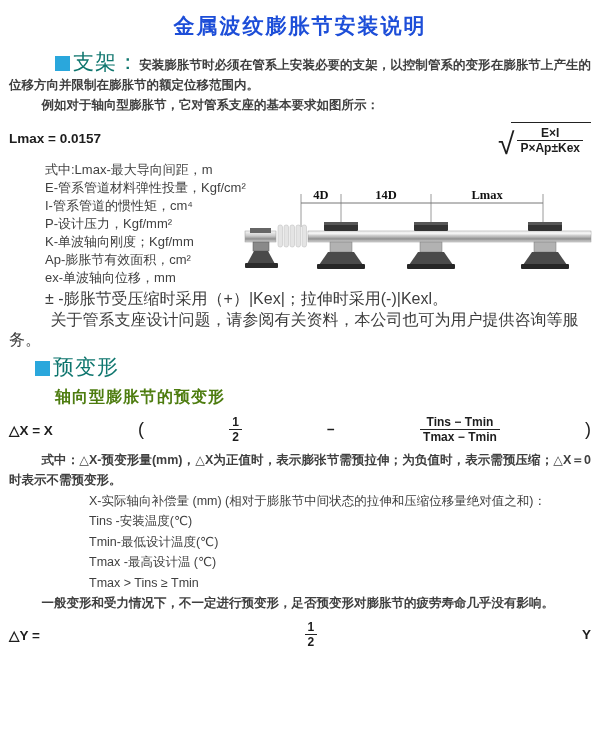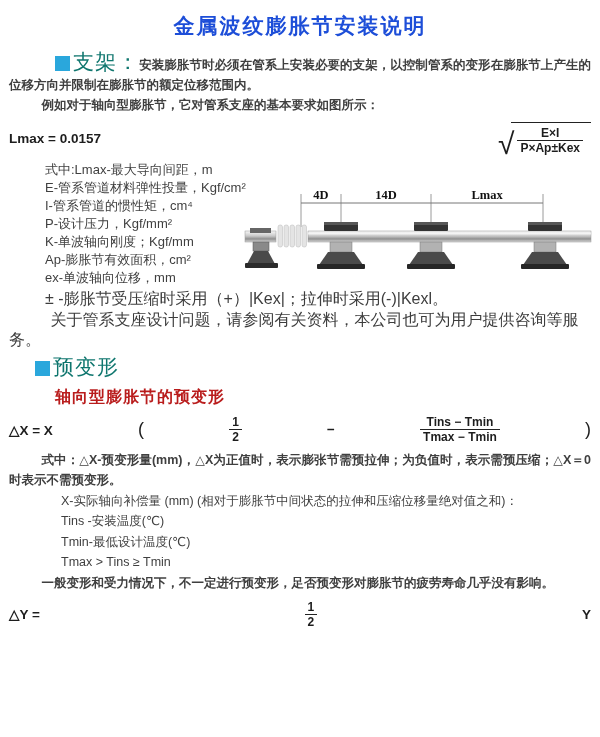--- a/index.html
+++ b/index.html
@@ -13,21 +13,21 @@
   .para{font-size:12.5px;line-height:20px;font-weight:600;color:#3f3f3f;
         text-align:justify;margin:0;}
   .para.ind{text-indent:2.6em;}
 
   .intro{text-indent:46px;}
   .sq{display:inline-block;width:15px;height:15px;background:#2aa7dc;
       margin-right:3px;vertical-align:-2px;}
   .sec-title{color:#0f766e;font-size:21px;font-weight:normal;letter-spacing:1px;}
   .sec-line{margin:6px 0 2px 26px;line-height:22px;}
 
-  .sub-head{color:#b91c1c;font-size:16px;font-weight:bold;letter-spacing:1px;
+  .sub-head{color:#4d7c0f;font-size:16px;font-weight:bold;letter-spacing:1px;
             margin:6px 0 2px 46px;line-height:22px;}
   .sub-head.lateral{margin-left:32px;font-size:16.5px;}
 
   
   .formula-row{display:flex;justify-content:space-between;align-items:center;gap:17px;
                font-family:Liberation Sans, sans-serif;
                font-weight:bold;color:#1d1d1d;font-size:13.5px;margin:7px 0 5px 0;}
   .frac{display:inline-flex;flex-direction:column;text-align:center;
         font-size:12px;line-height:1.2;}
   .frac .den{border-top:1.2px solid #222;}
@@ -44,21 +44,21 @@
         font-size:13px;line-height:18px;color:#3f3f3f;}
   .defs li{}
   .defs li:first-child{margin-left:0;}
   .pm-note{font-size:16px;line-height:18px;margin:1px 0 0 36px;}
   .consult{font-size:16px;line-height:20px;margin:2px 0 4px 0;text-indent:2.6em;}
 
   .diagram{position:absolute;left:234px;top:26px;}
   .dim-label{font-family:"Liberation Serif","DejaVu Serif",serif;
              font-weight:bold;font-size:12.5px;fill:#111;}
 
-  .tlist{list-style:none;margin:1px 0 0 52px;padding:0;
+  .tlist{list-style:none;margin:1px 0 0 80px;padding:0;
          font-size:12.5px;line-height:20.5px;color:#3f3f3f;}
 </style>
 </head>
 <body>
 
 <div class="page">
 
   <h1 class="doc-title">金属波纹膨胀节安装说明</h1>
 
   <p class="para intro"><span class="sq"></span><span class="sec-title">支架：</span><span>安装膨胀节时必须在管系上安装必要的支架，以控制管系的变形在膨胀节上产生的位移方向并限制在膨胀节的额定位移范围内。</span></p>
@@ -176,20 +176,21 @@
     </span>
     <span class="paren">)</span>
   </div>
 
   <p class="para ind">式中：△X-预变形量(mm)，△X为正值时，表示膨张节需预拉伸；为负值时，表示需预压缩；△X＝0时表示不需预变形。</p>
 
   <ul class="tlist">
     <li>X-实际轴向补偿量 (mm) (相对于膨胀节中间状态的拉伸和压缩位移量绝对值之和)：</li>
     <li>Tins -安装温度(℃)</li>
     <li>Tmin-最低设计温度(℃)</li>
+    <li>Tmax -最高设计温 (℃)</li>
     <li>Tmax &gt; Tins ≥ Tmin</li>
   </ul>
 
   <p class="para ind">一般变形和受力情况下，不一定进行预变形，足否预变形对膨胀节的疲劳寿命几乎没有影响。</p>
 
 
   <div class="formula-row">
     <span>△Y =</span>
     <span class="frac">
       <span class="num">1</span>

